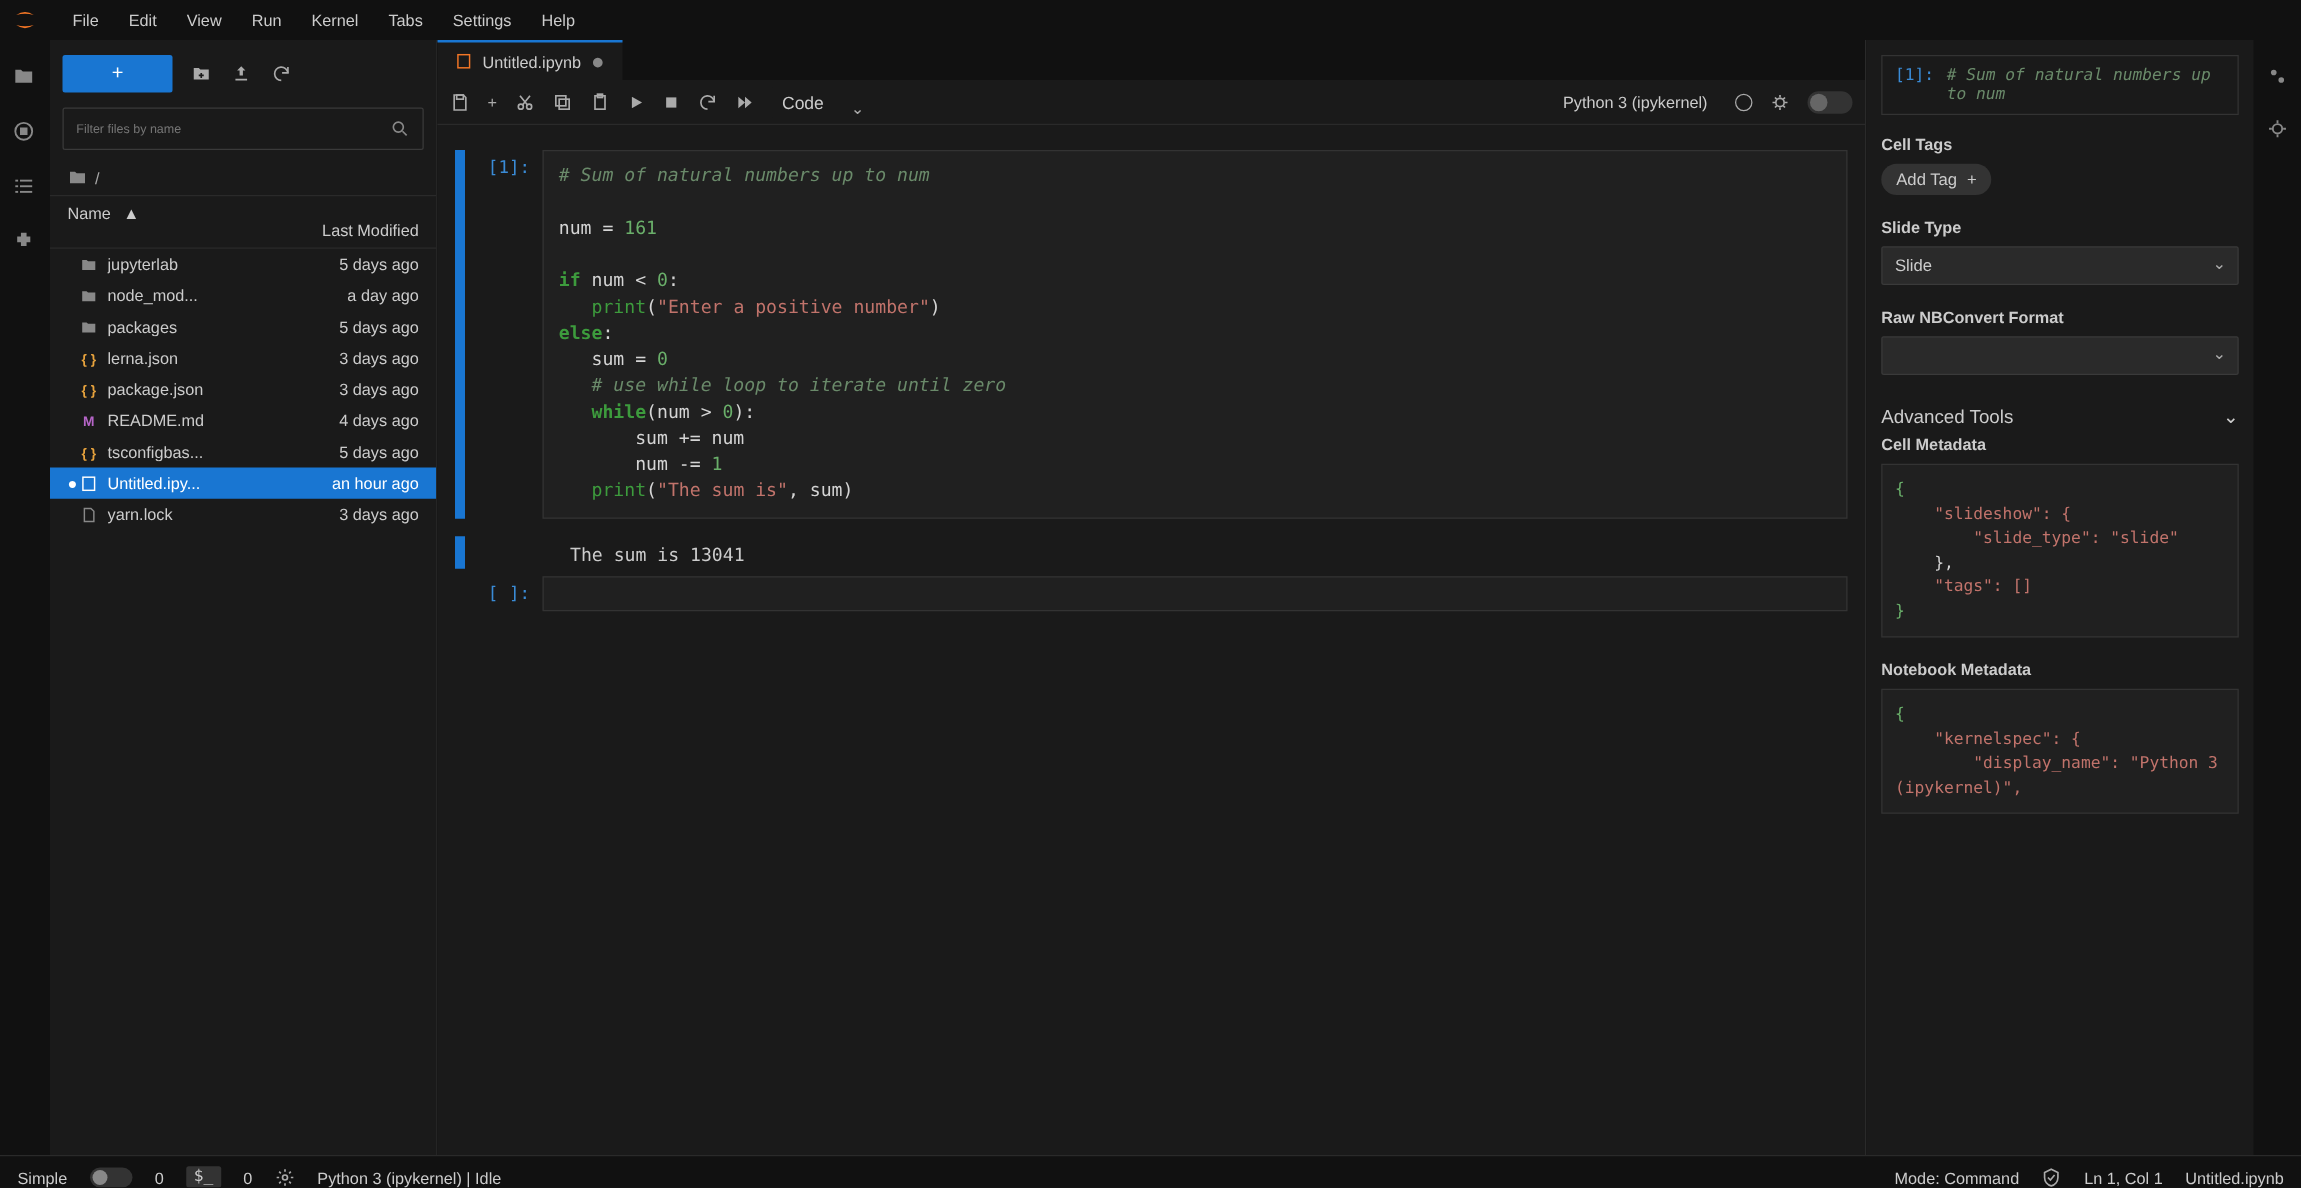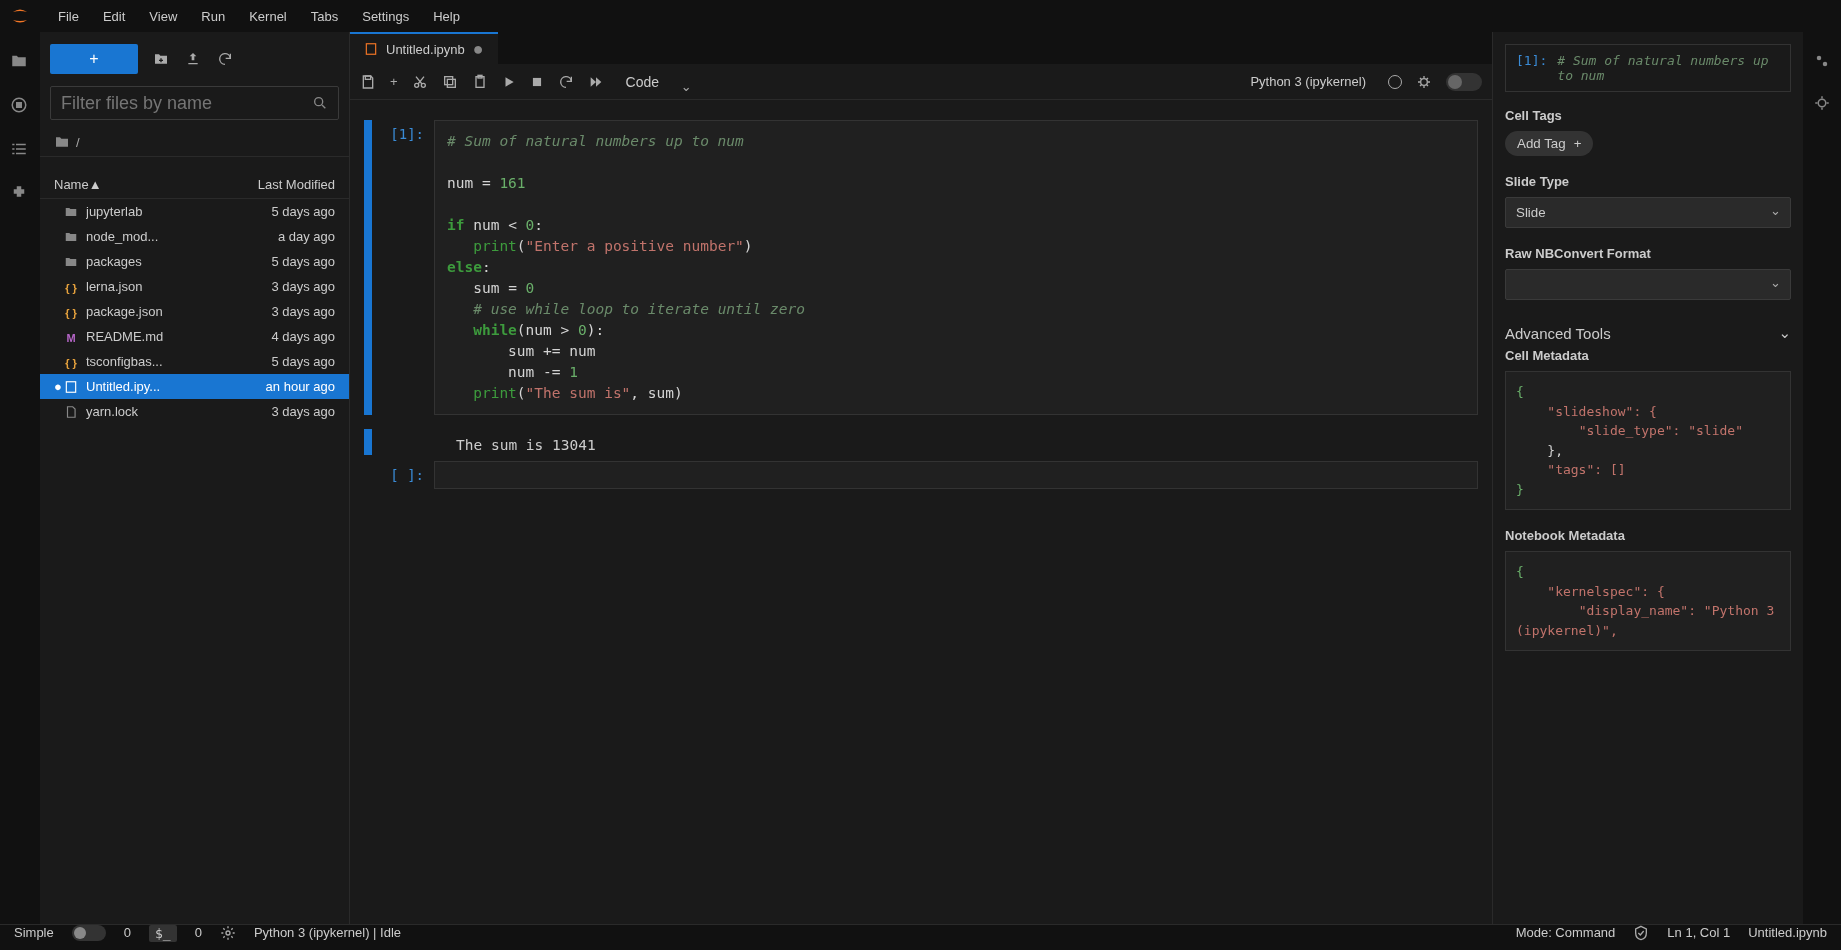--- a/index.html
+++ b/index.html
@@ -89,39 +89,39 @@
   height: 34px;
   display: flex;
   align-items: center;
   padding: 0 10px;
 }
 .filter-box input {
   flex: 1;
   background: transparent;
   border: none;
   color: #a16207;
-  font-size: 18px;
+  font-size: 10px;
   outline: none;
 }
 .breadcrumb {
   padding: 6px 14px;
   color: #aaa;
   display: flex;
   align-items: center;
   gap: 6px;
 }
 .file-header {
   display: flex;
   padding: 6px 14px;
   border-top: 1px solid #2a2a2a;
   border-bottom: 1px solid #2a2a2a;
   color: #ccc;
   font-size: 13px;
 }
-.file-header .col-name { flex: 1; display: flex; align-items: flex-end; gap: 0; }
+.file-header .col-name { flex: 1; display: flex; align-items: flex-start; gap: 10px; }
 .file-header .col-mod { width: 120px; text-align: right; margin-top: 14px; }
 .file-list { flex: 1; overflow-y: auto; }
 .file-row {
   display: flex;
   align-items: flex-end;
   padding: 5px 14px;
   color: #ccc;
   cursor: pointer;
 }
 .file-row.selected { background: #1976d2; color: #fff; }
@@ -301,21 +301,21 @@
   white-space: pre-wrap;
   word-break: break-all;
 }
 .jb-brace { color: #6aaf6a; }
 .jb-key { color: #c1736b; }
 .statusbar {
   height: 26px;
   background: #111111;
   border-top: 1px solid #2a2a2a;
   display: flex;
-  align-items: flex-start;
+  align-items: flex-end;
   padding: 0 14px;
   gap: 18px;
   color: #ccc;
   font-size: 13px;
 }
 .statusbar .spacer { flex: 1; }
 .sb-toggle {
   width: 34px; height: 16px; background: #333; border-radius: 10px; position: relative;
 }
 .sb-toggle::after { content: ""; position: absolute; left: 2px; top: 2px; width: 12px; height: 12px; background: #888; border-radius: 50%; }

